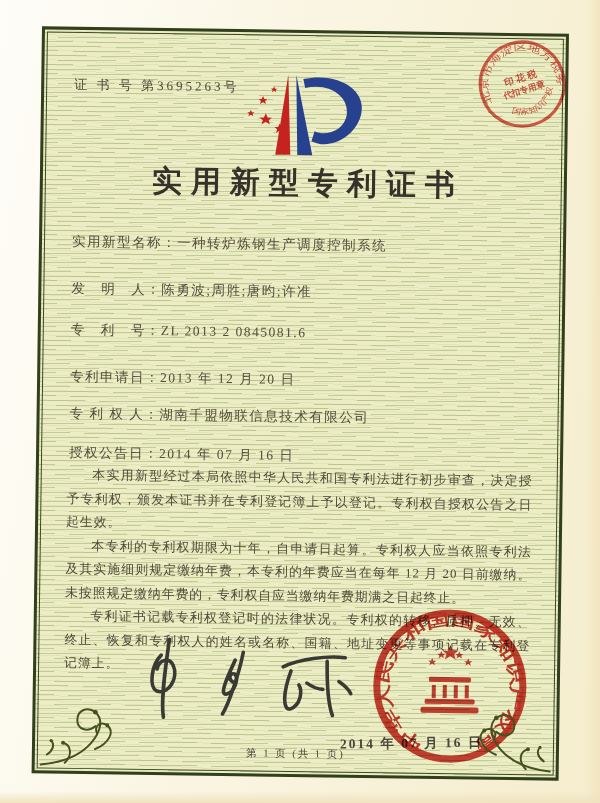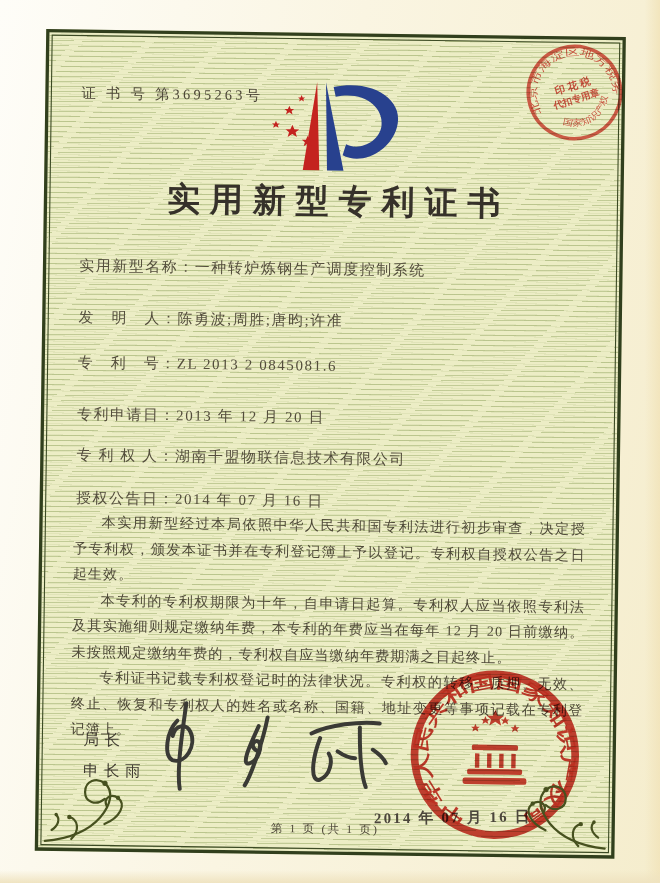--- a/index.html
+++ b/index.html
@@ -93,24 +93,20 @@
   <div class="field-row row-grant">
     <span>授权公告日：</span><span>2014 年 07 月 16 日</span>
   </div>
 
   <div class="body-block">
     <p>本实用新型经过本局依照中华人民共和国专利法进行初步审查，决定授予专利权，颁发本证书并在专利登记簿上予以登记。专利权自授权公告之日起生效。</p>
     <p>本专利的专利权期限为十年，自申请日起算。专利权人应当依照专利法及其实施细则规定缴纳年费，本专利的年费应当在每年 12 月 20 日前缴纳。未按照规定缴纳年费的，专利权自应当缴纳年费期满之日起终止。</p>
     <p>专利证书记载专利权登记时的法律状况。专利权的转移、质押、无效、终止、恢复和专利权人的姓名或名称、国籍、地址变更等事项记载在专利登记簿上。</p>
   </div>
 
-  <div class="signer">
-    <div>局长</div>
-    <div>申长雨</div>
-  </div>
 
   <svg class="signature" viewBox="0 0 235 108" aria-hidden="true">
     <g fill="none" stroke="#3a3a35" stroke-width="3.6" stroke-linecap="round" stroke-linejoin="round">
       <path d="M38,10 C34,40 30,72 33,88"></path>
       <path d="M30,26 C20,36 18,58 26,62 C38,66 48,48 42,36 C38,28 28,30 26,40"></path>
       <path d="M104,30 C96,48 88,66 96,64 C104,62 108,48 104,44 C100,42 96,48 102,52"></path>
       <path d="M112,22 C108,44 98,74 92,84"></path>
       <path d="M152,36 C168,28 196,24 214,26"></path>
       <path d="M160,40 C152,62 152,80 160,78 C170,74 172,60 168,54"></path>
       <path d="M196,30 C196,52 198,74 202,84"></path>

